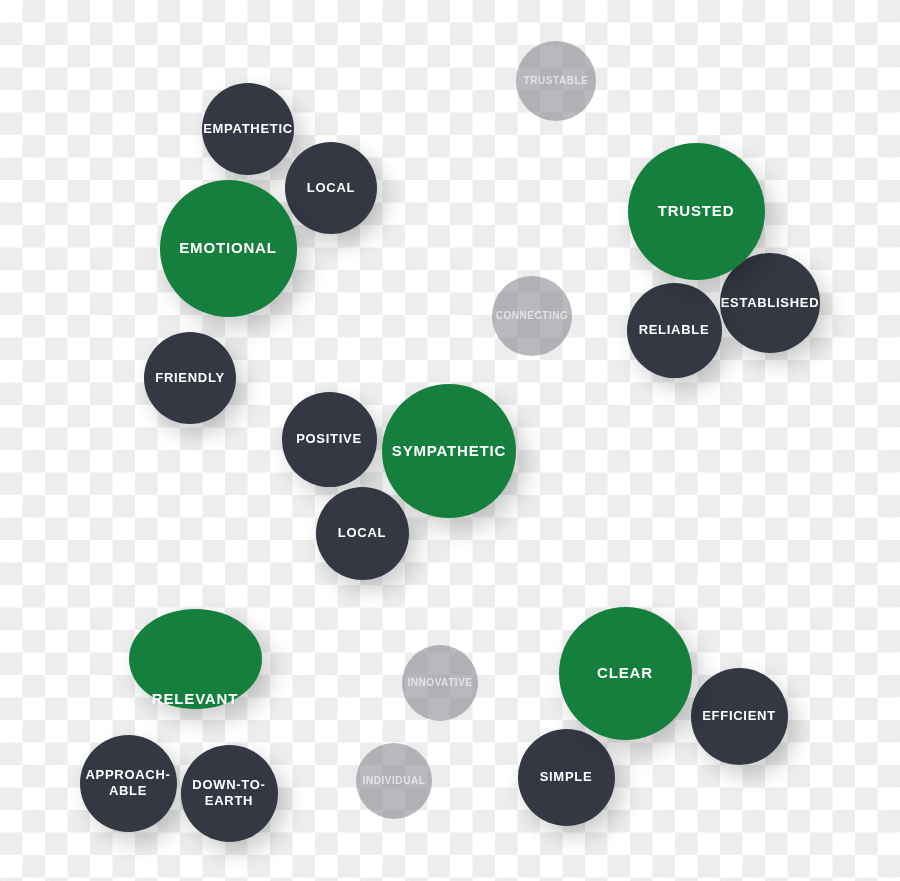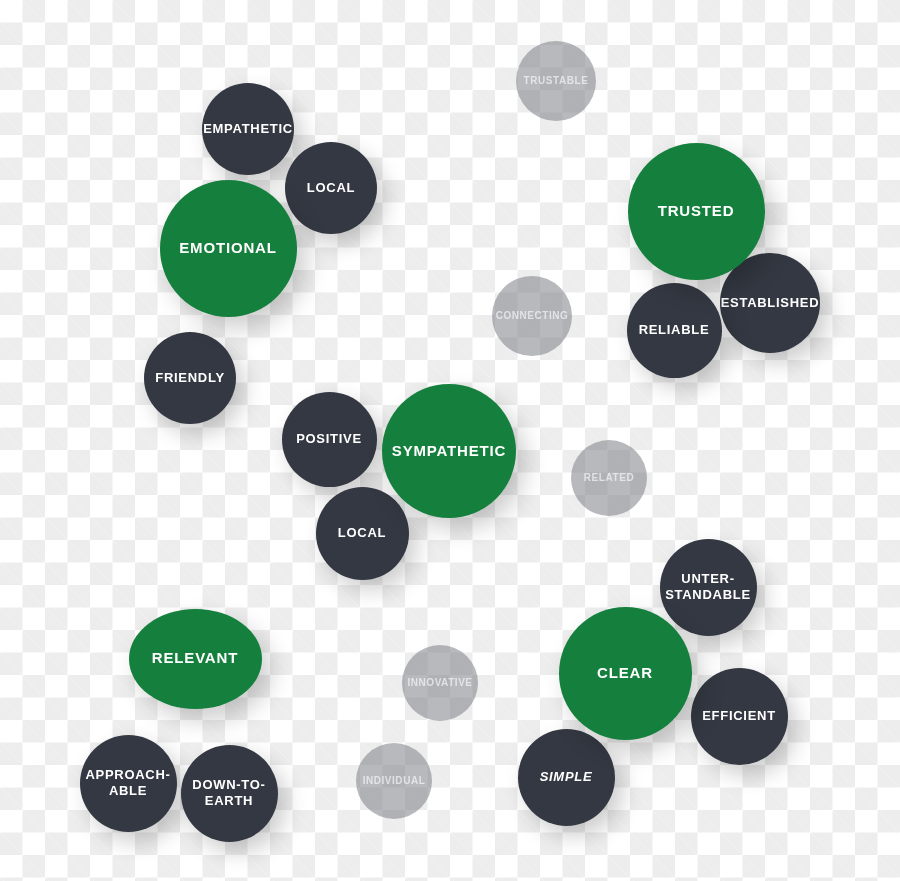--- a/index.html
+++ b/index.html
@@ -93,46 +93,39 @@
     </div>
     <div class="bubble b-dark sz-sm" style="width: 92px; height: 92px; left: 144px; top: 332px;">
       <span class="lbl">FRIENDLY</span>
     </div>
     <div class="bubble b-dark sz-sm" style="width: 95px; height: 95px; left: 281.5px; top: 391.5px;">
       <span class="lbl">POSITIVE</span>
     </div>
     <div class="bubble b-gold sz-lg" style="width: 134px; height: 134px; left: 382px; top: 384px;">
       <span class="lbl">SYMPATHETIC</span>
     </div>
-    <div class="bubble b-ghost sz-xs" style="width: 76px; height: 76px; left: 571px; top: 440px;">
-      <span class="lbl">RELATED</span>
-    </div>
     <div class="bubble b-dark sz-sm" style="width: 93px; height: 93px; left: 315.5px; top: 486.5px;">
       <span class="lbl">LOCAL</span>
     </div>
-    <div class="bubble b-dark sz-sm" style="width: 97px; height: 97px; left: 659.5px; top: 538.5px;">
-      <span class="lbl">UNTER-
-STANDABLE</span>
-    </div>
-    <div class="bubble b-gold sz-lg" style="width: 133px; height: 100px; left: 128.5px; top: 608.5px;">
+    <div class="bubble b-gold sz-lg" style="width: 133px; height: 100px; left: 128.5px; top: 608.5px; align-items: flex-end;">
       <span class="lbl">RELEVANT</span>
     </div>
     <div class="bubble b-gold sz-lg" style="width: 133px; height: 133px; left: 558.5px; top: 606.5px;">
       <span class="lbl">CLEAR</span>
     </div>
     <div class="bubble b-ghost sz-xs" style="width: 76px; height: 76px; left: 402px; top: 645px; align-items: center;">
       <span class="lbl">INNOVATIVE</span>
     </div>
     <div class="bubble b-dark sz-sm" style="width: 97px; height: 97px; left: 690.5px; top: 667.5px;">
       <span class="lbl">EFFICIENT</span>
     </div>
     <div class="bubble b-ghost sz-xs" style="width: 76px; height: 76px; left: 356px; top: 743px; text-align: right;">
       <span class="lbl">INDIVIDUAL</span>
     </div>
-    <div class="bubble b-dark sz-sm" style="width: 97px; height: 97px; left: 517.5px; top: 728.5px; font-style: italic;">
+    <div class="bubble b-dark sz-sm" style="width: 97px; height: 97px; left: 517.5px; top: 728.5px;">
       <span class="lbl">SIMPLE</span>
     </div>
     <div class="bubble b-dark sz-sm" style="width: 97px; height: 97px; left: 79.5px; top: 734.5px;">
       <span class="lbl">APPROACH-
 ABLE</span>
     </div>
     <div class="bubble b-dark sz-sm" style="width: 97px; height: 97px; left: 180.5px; top: 744.5px;">
       <span class="lbl">DOWN-TO-
 EARTH</span>
     </div>

